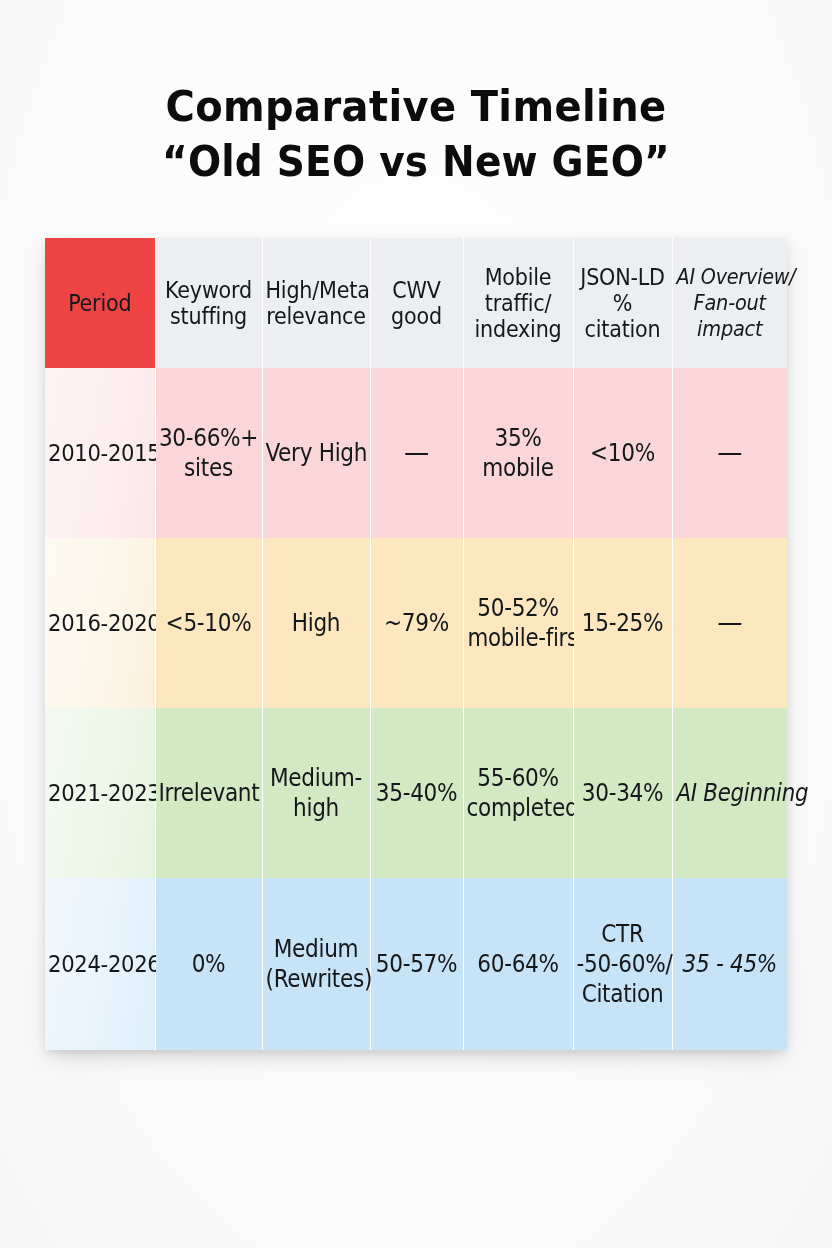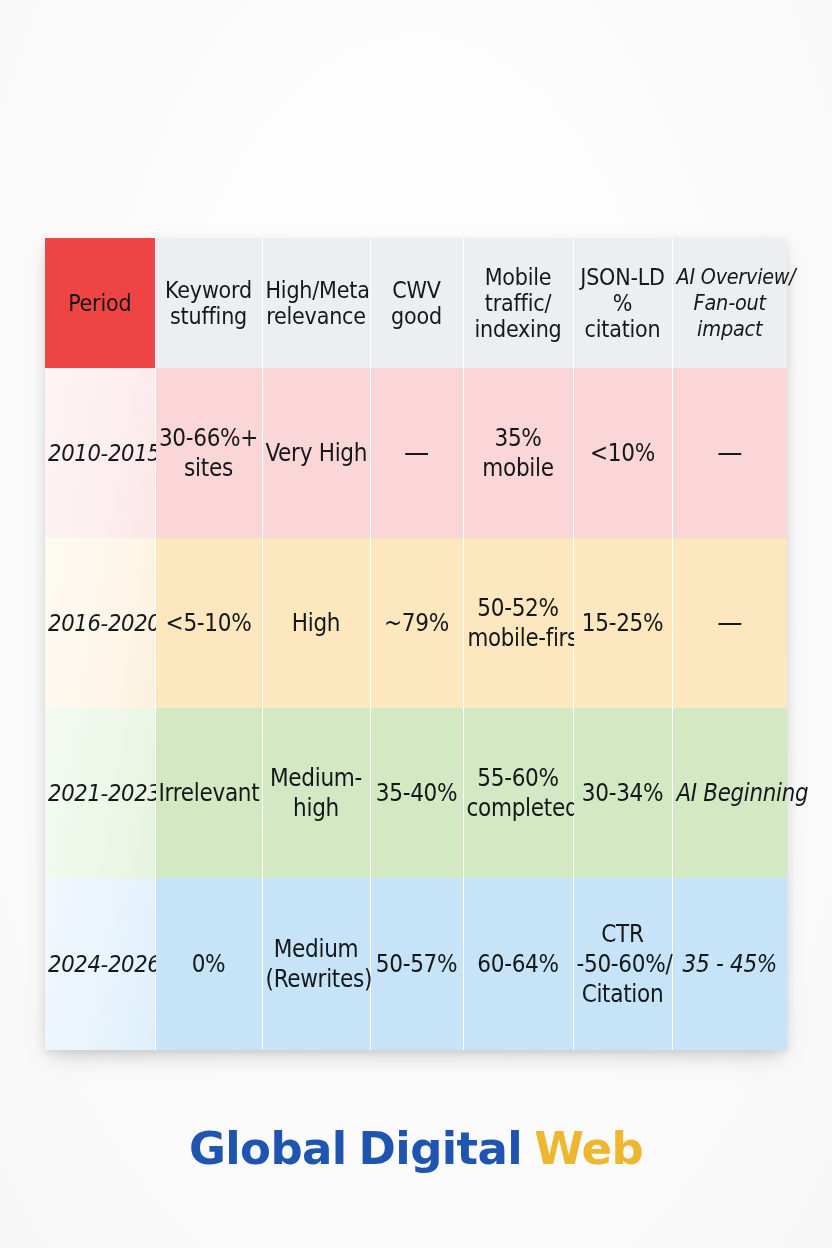--- a/index.html
+++ b/index.html
@@ -99,21 +99,20 @@
   
   .grid tbody td {
     height: 170px;
     font-size: 24px;
     line-height: 30px;
     letter-spacing: -0.3px;
     white-space: nowrap;
   }
   .grid tbody td.col1 {
     font-size: 23.5px;
-    font-style: italic;
   }
   .grid tbody tr:last-child td { height: 172px; }
 
   
   tr.row-pink   td { background: #fad6d8; }
   tr.row-pink   td.col1 { background: linear-gradient(100deg,#fdf4f4 0%, #fdeff0 55%, #fbe7e8 100%); }
 
   tr.row-cream  td { background: #fce7bf; }
   tr.row-cream  td.col1 { background: linear-gradient(100deg,#fdfaf2 0%, #fdf7ea 55%, #fcf0dc 100%); margin-left: 28px; }
 
@@ -153,20 +152,24 @@
   }
   .logo .part-blue { color: #1f55b0; }
   .logo .part-gold { color: #edb72f; }
   .logo .sp { display: inline-block; width: 12px; }
 </style>
 </head>
 <body>
 
 <div class="page">
 
+  <div class="title-block">
+    <div class="title-line line1">Comparative Timeline</div>
+    <div class="title-line line2">“Old SEO vs New GEO”</div>
+  </div>
 
   <div class="table-wrap">
     <table class="grid">
       <colgroup>
         <col class="c1">
           <col class="c2">
           <col class="c3">
           <col class="c4">
         <col class="c5">
           <col class="c6">
@@ -379,17 +382,14 @@
             <span class="cell-text">
                 <span class="l">35 - 45%</span>
               </span>
           </td>
         </tr>
 
       </tbody>
     </table>
   </div>
 
-  <div class="logo">
-    <span class="part-blue">Global</span><span class="sp"></span><span class="part-blue">Digital</span><span class="sp"></span><span class="part-gold">Web</span>
-  </div>
 
 </div>
 
 </body></html>

